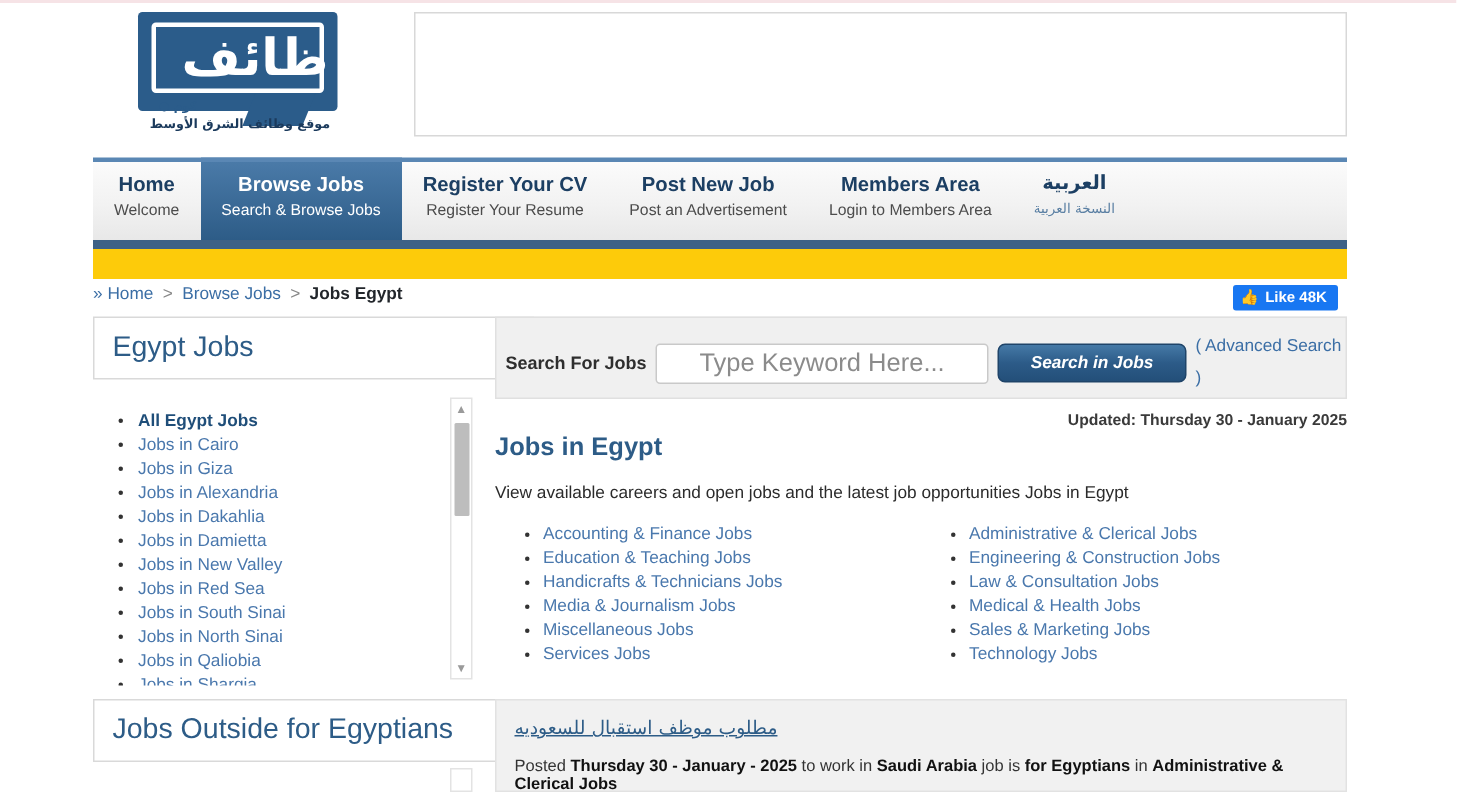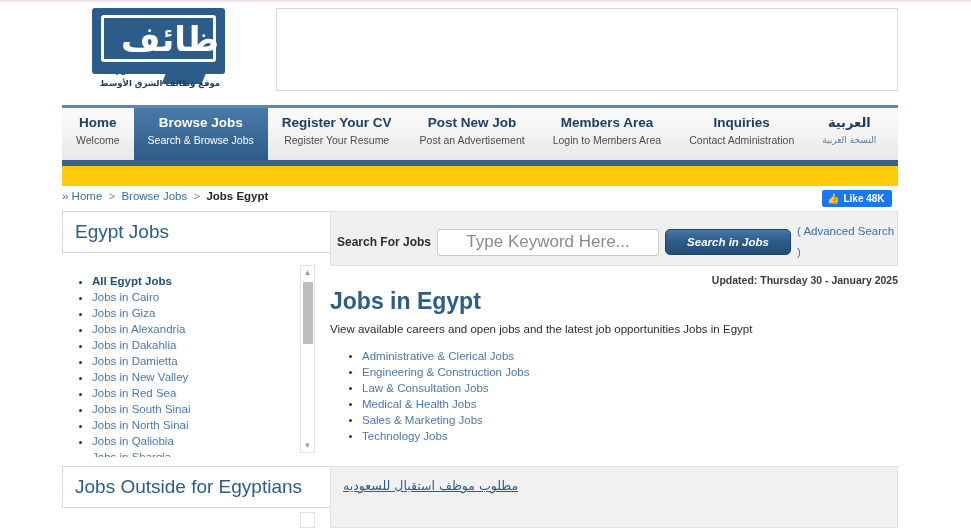--- a/index.html
+++ b/index.html
@@ -277,21 +277,21 @@
   .updated {
     position: absolute; left: 330px; top: 274px;
     width: 568px;
     text-align: right;
     font-size: 10.5px;
     color: #3a3a3a;
     font-weight: bold;
   }
   .main-title {
     position: absolute; left: 330px; top: 288px;
-    font-size: 23px; font-weight: bold;
+    font-size: 17px; font-weight: bold;
     color: #2d5c87;
   }
   .main-desc {
     position: absolute; left: 330px; top: 323px;
     font-size: 11.5px;
     color: #2b2b2b;
   }
   .cat-cols {
     position: absolute; left: 330px; top: 348px;
     width: 568px;
@@ -369,24 +369,20 @@
         <div class="nav-title">Register Your CV</div>
         <div class="nav-sub">Register Your Resume</div>
       </div>
       <div class="nav-item">
         <div class="nav-title">Post New Job</div>
         <div class="nav-sub">Post an Advertisement</div>
       </div>
       <div class="nav-item">
         <div class="nav-title">Members Area</div>
         <div class="nav-sub">Login to Members Area</div>
-      </div>
-      <div class="nav-item">
-        <div class="nav-title">Inquiries</div>
-        <div class="nav-sub">Contact Administration</div>
       </div>
       <div class="nav-item rtl">
         <div class="nav-title">العربية</div>
         <div class="nav-sub">النسخة العربية</div>
       </div>
     </div>
 
   <div class="yellowbar"></div>
 
   <div class="breadcrumb">
@@ -443,28 +439,41 @@
       <span class="adv-search">( Advanced Search )</span>
     </div>
   </div>
 
   <div class="updated">Updated: Thursday 30 - January 2025</div>
   <div class="main-title">Jobs in Egypt</div>
   <div class="main-desc">View available careers and open jobs and the latest job opportunities Jobs in Egypt</div>
 
   <div class="cat-cols">
     <div class="cat-col">
+      <ul id="cat-left">
+          <li>Accounting &amp; Finance Jobs</li>
+          <li>Education &amp; Teaching Jobs</li>
+          <li>Handicrafts &amp; Technicians Jobs</li>
+          <li>Media &amp; Journalism Jobs</li>
+          <li>Miscellaneous Jobs</li>
+          <li>Services Jobs</li>
+        </ul>
+    </div>
+    <div class="cat-col">
       <ul id="cat-right">
           <li>Administrative &amp; Clerical Jobs</li>
           <li>Engineering &amp; Construction Jobs</li>
           <li>Law &amp; Consultation Jobs</li>
           <li>Medical &amp; Health Jobs</li>
           <li>Sales &amp; Marketing Jobs</li>
           <li>Technology Jobs</li>
         </ul>
     </div>
   </div>
 
   <div class="job-card">
     <a class="job-title">مطلوب موظف استقبال للسعوديه</a>
+    <div class="job-meta">
+      <span>Posted </span><b>Thursday 30 - January - 2025</b><span> to work in </span><b>Saudi Arabia</b><span> job is </span><b>for Egyptians</b><span> in </span><b>Administrative &amp; Clerical Jobs</b>
+    </div>
   </div>
 
 </div>
 
 </body></html>

